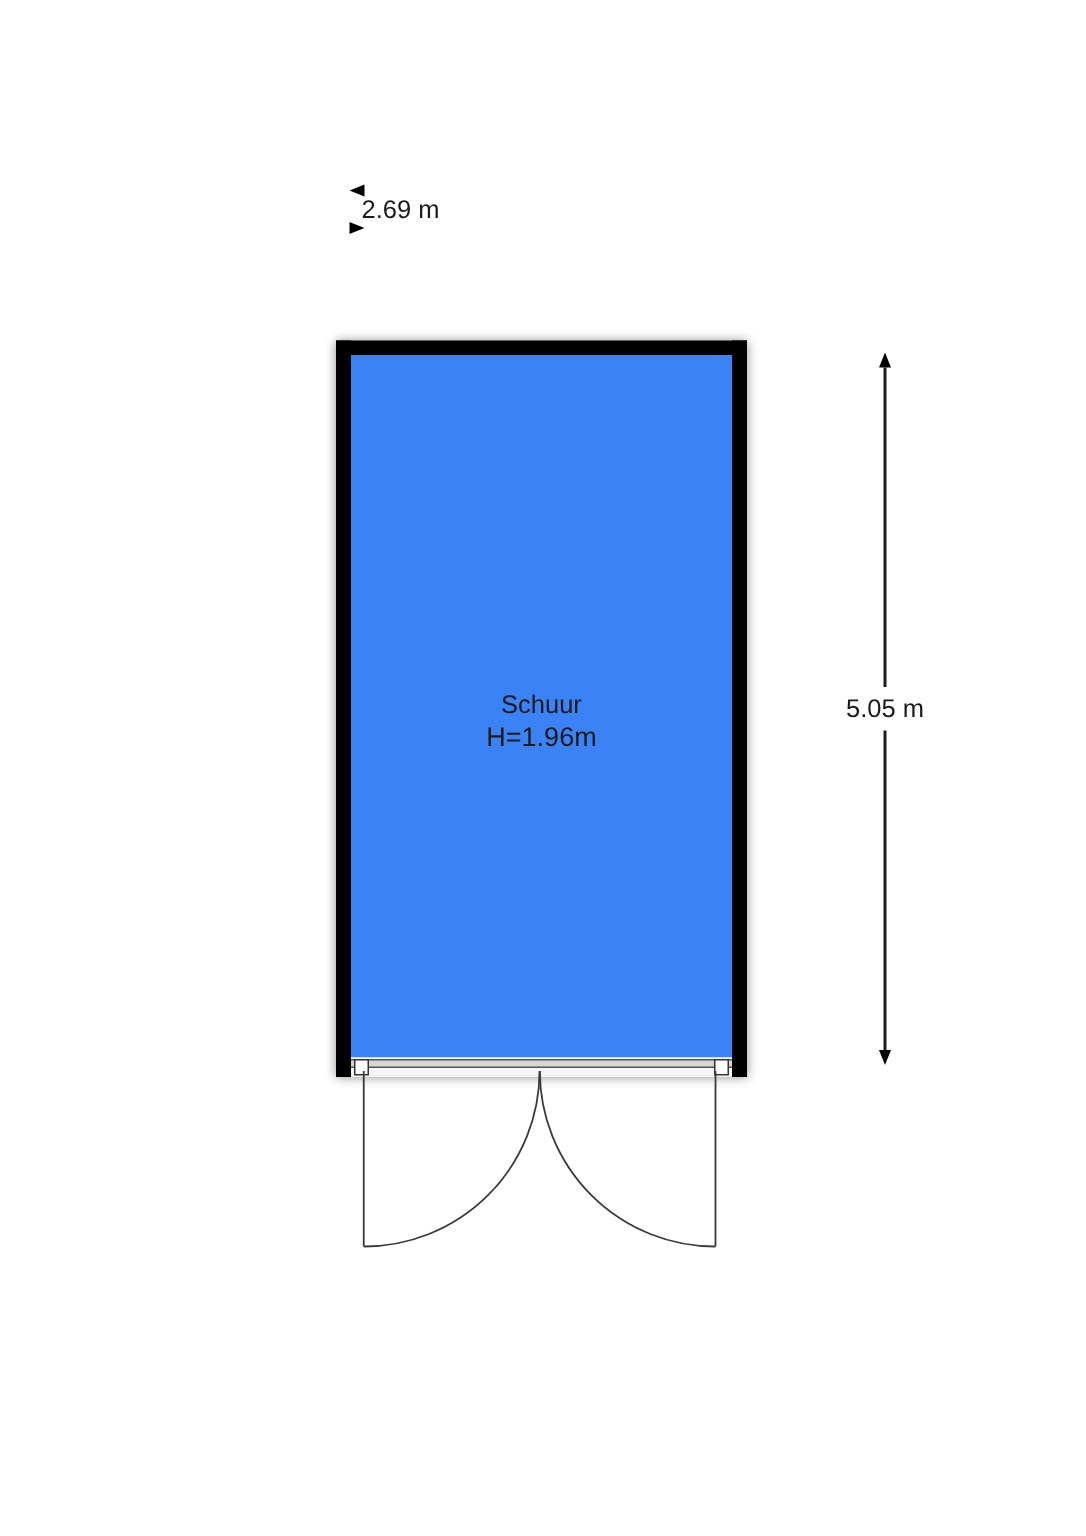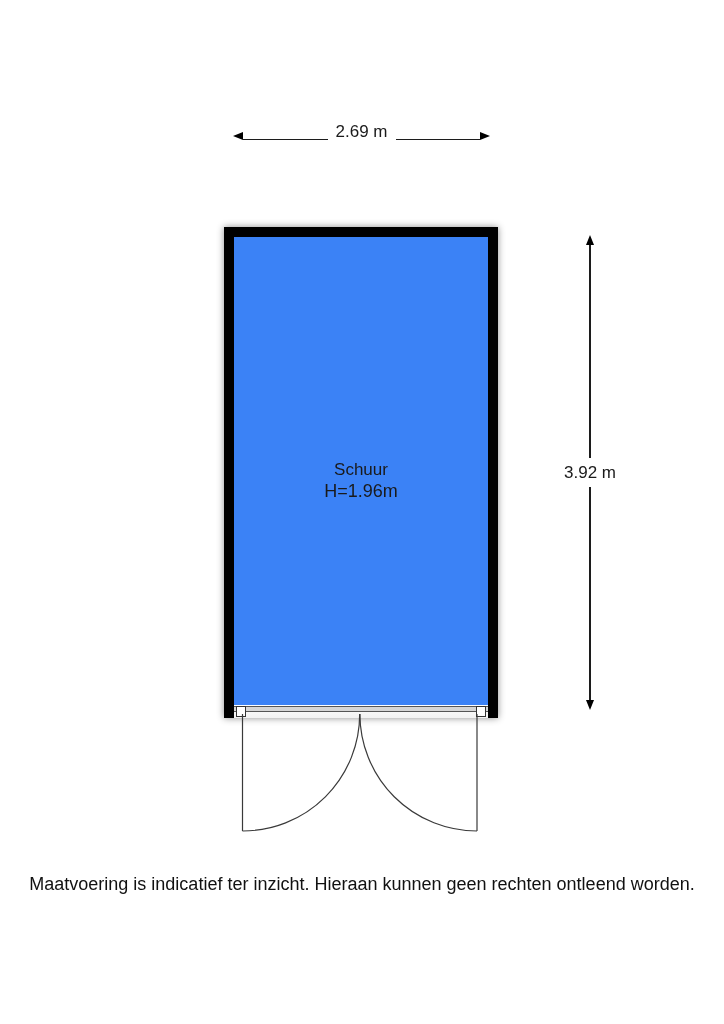--- a/index.html
+++ b/index.html
@@ -15,21 +15,22 @@
   }
 
   
   .dim-h {
     position: absolute;
     left: 233px;
     top: 123px;
     width: 257px;
     height: 17px;
     display: flex;
-    align-items: flex-end;
+    align-items: flex-start;
+    flex-direction: column;
   }
   .dim-h .dline { flex: 1; height: 1.5px; background: #1c1c1c; }
   .arrow-left {
     width: 0; height: 0;
     border-top: 4px solid transparent;
     border-bottom: 4px solid transparent;
     border-right: 10px solid #000;
   }
   .arrow-right {
     width: 0; height: 0;
@@ -179,20 +180,19 @@
     <path d="M 125.7 14 A 117 117 0 0 1 8.5 131" stroke="#3a3a3a" stroke-width="1.2" fill="none"></path>
 
     <path d="M 243 14 L 243 131" stroke="#3a3a3a" stroke-width="1.2" fill="none"></path>
 
     <path d="M 125.9 14 A 117 117 0 0 0 243 131" stroke="#3a3a3a" stroke-width="1.2" fill="none"></path>
   </svg>
 
   <div class="dim-v">
     <span class="arrow-up"></span>
     <span class="vline"></span>
-    <span class="dim-label">3.92 m</span>
+    <span class="dim-label">5.05 m</span>
     <span class="vline"></span>
     <span class="arrow-down"></span>
   </div>
 
-  <div class="disclaimer">Maatvoering is indicatief ter inzicht. Hieraan kunnen geen rechten ontleend worden.</div>
 
 </div>
 
 </body></html>

